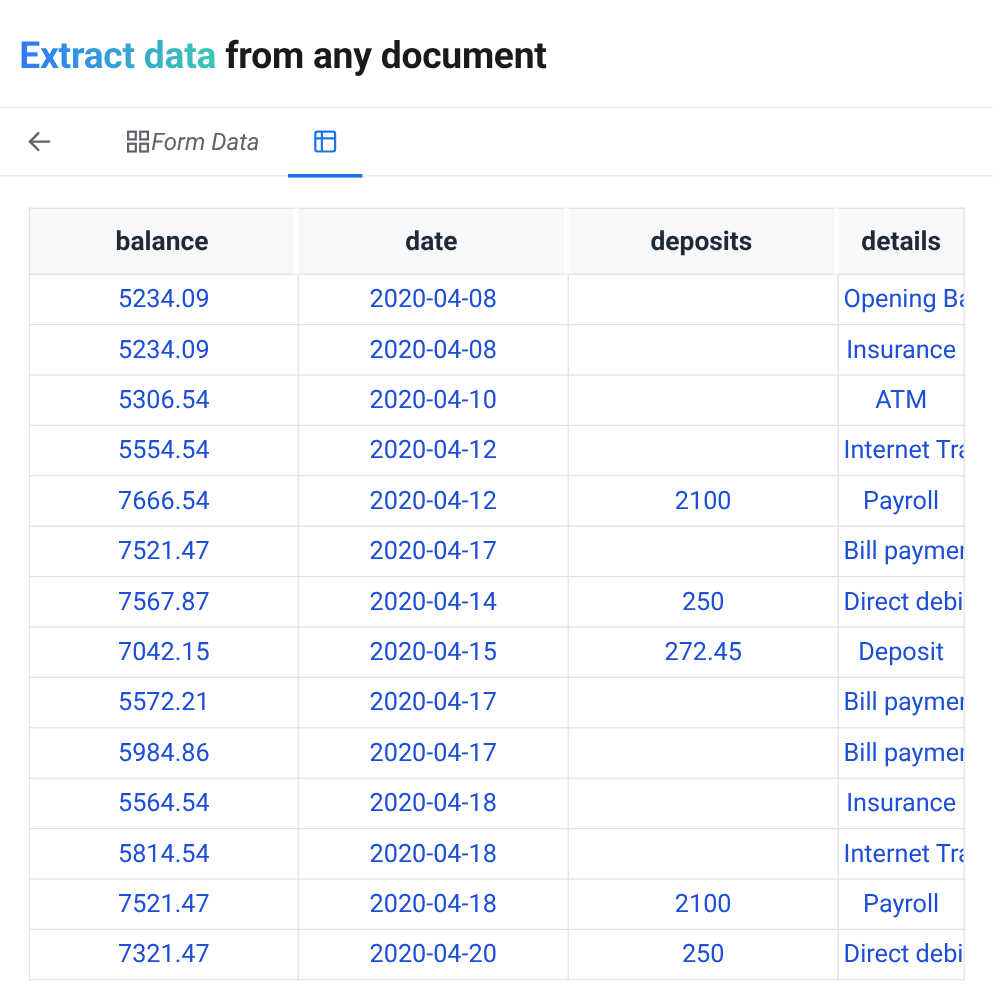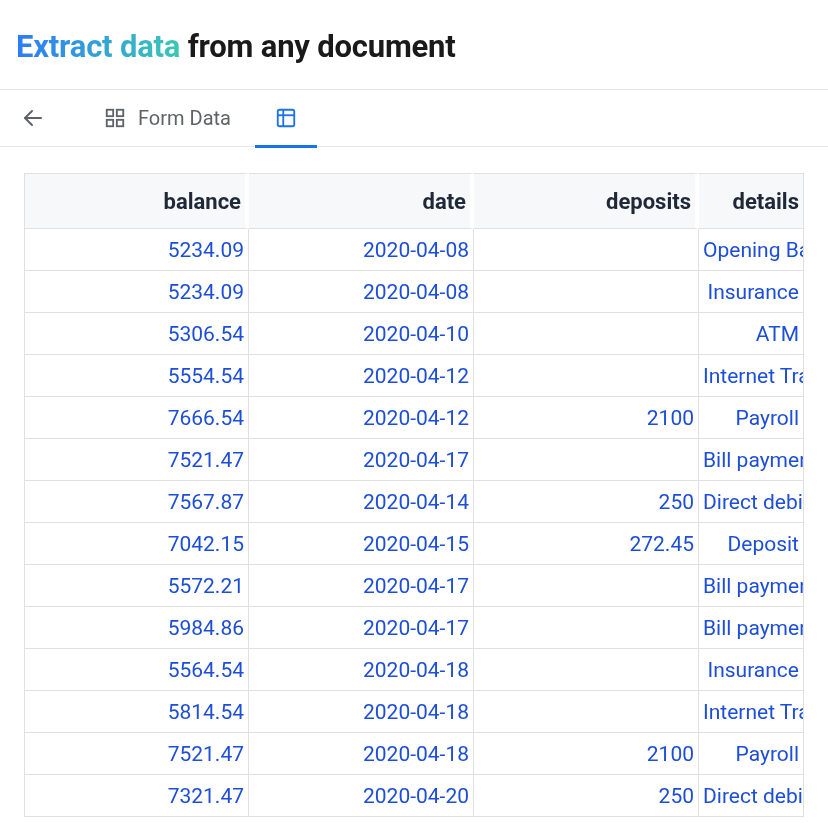--- a/index.html
+++ b/index.html
@@ -44,27 +44,27 @@
       justify-content: center;
       width: 38px;
       height: 38px;
       color: #5f6368;
       cursor: pointer;
       margin-right: 28px;
     }
     .tab {
       display: flex;
       align-items: center;
-      gap: 12px;
       height: 58px;
       padding: 0 20px;
       cursor: pointer;
       font-size: 20px;
       color: #5f6368;
       position: relative;
+      font-style: italic;
     }
     .tab .icon {
       display: flex;
       align-items: center;
       justify-content: center;
       color: #5f6368;
     }
     .tab.active {
       color: #1a73e8;
     }
@@ -83,21 +83,21 @@
     .table-wrap {
       padding: 26px 24px 0 24px;
     }
     table {
       border-collapse: separate;
       border-spacing: 0;
       width: 100%;
       table-layout: fixed;
     }
     th, td {
-      text-align: right;
+      text-align: center;
       border: 1px solid #e0e0e0;
       border-left: none;
       border-top: none;
       padding: 0 4px;
       white-space: nowrap;
       overflow: hidden;
     }
     th {
       background: #f7f8fa;
       font-weight: 700;

